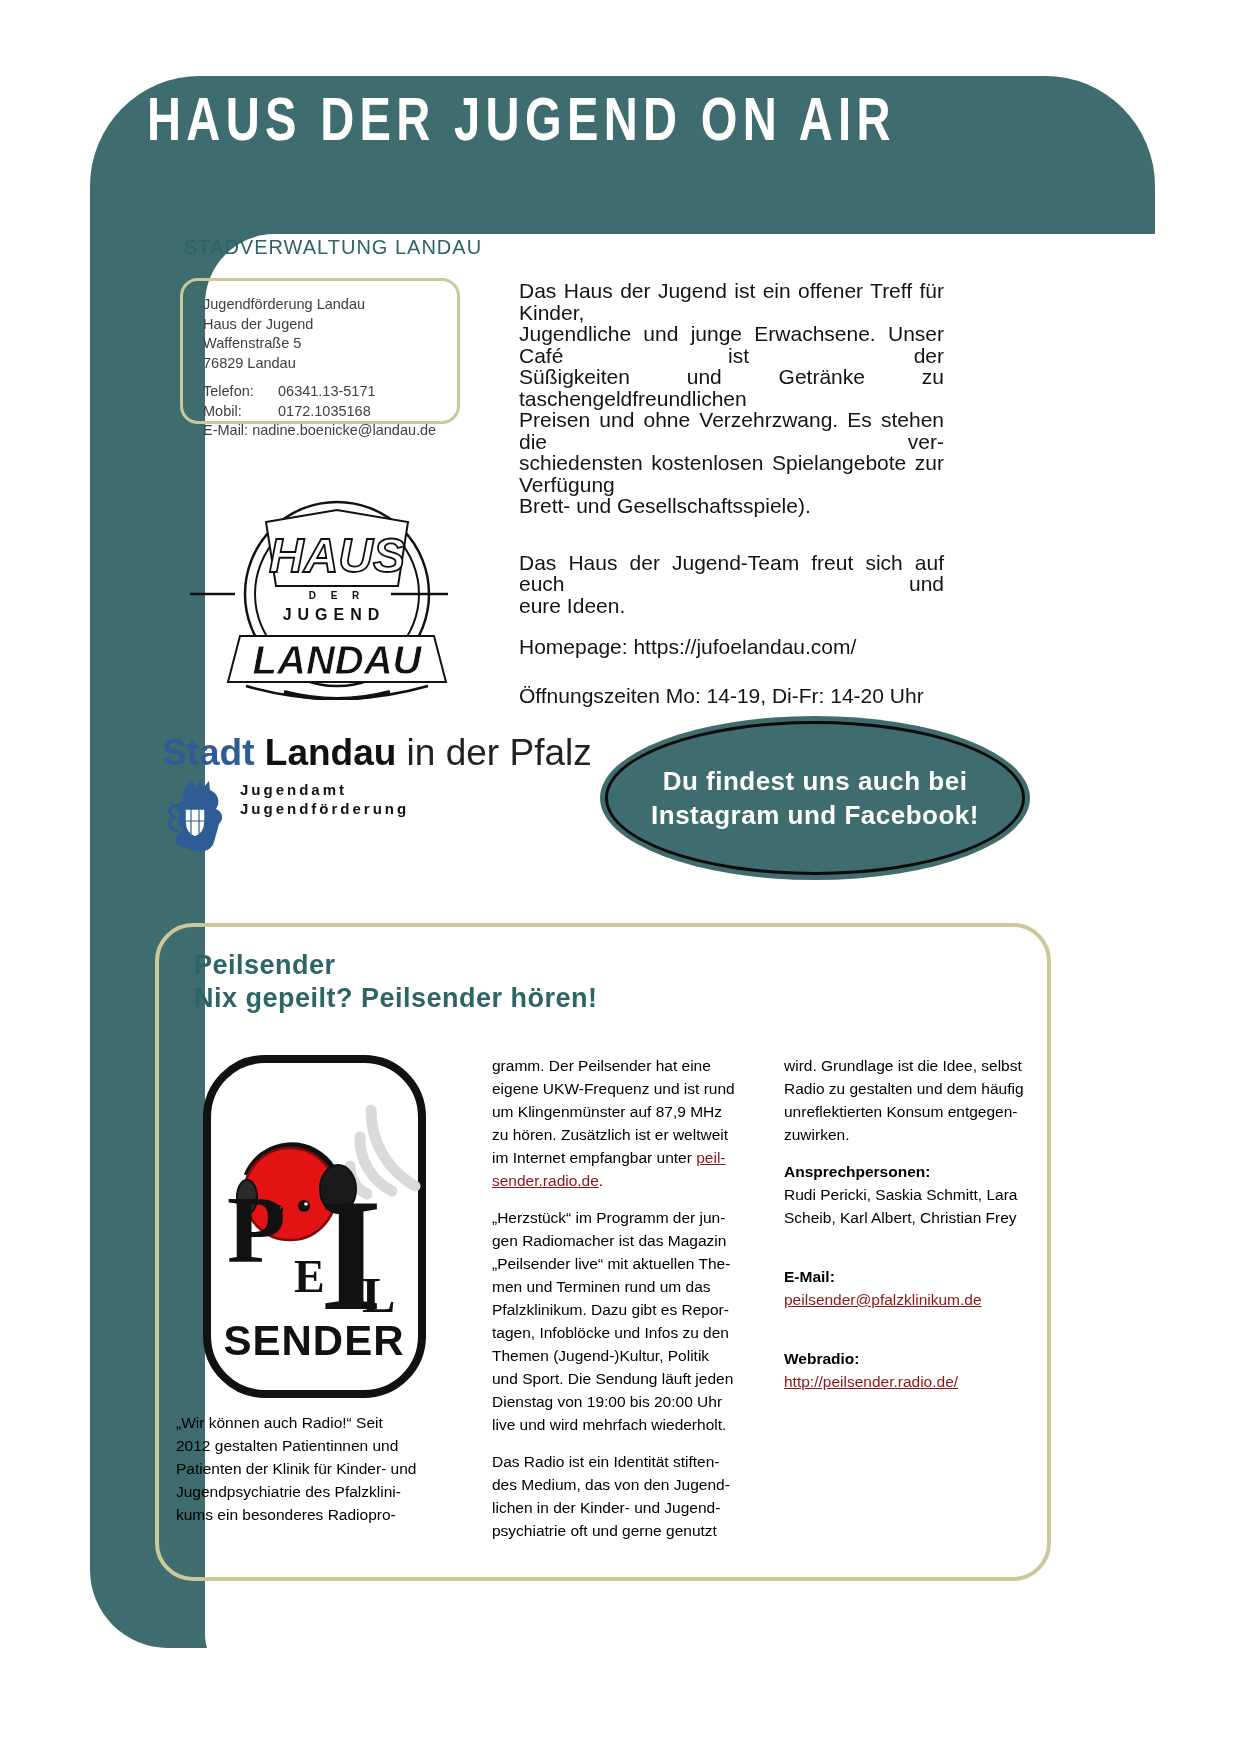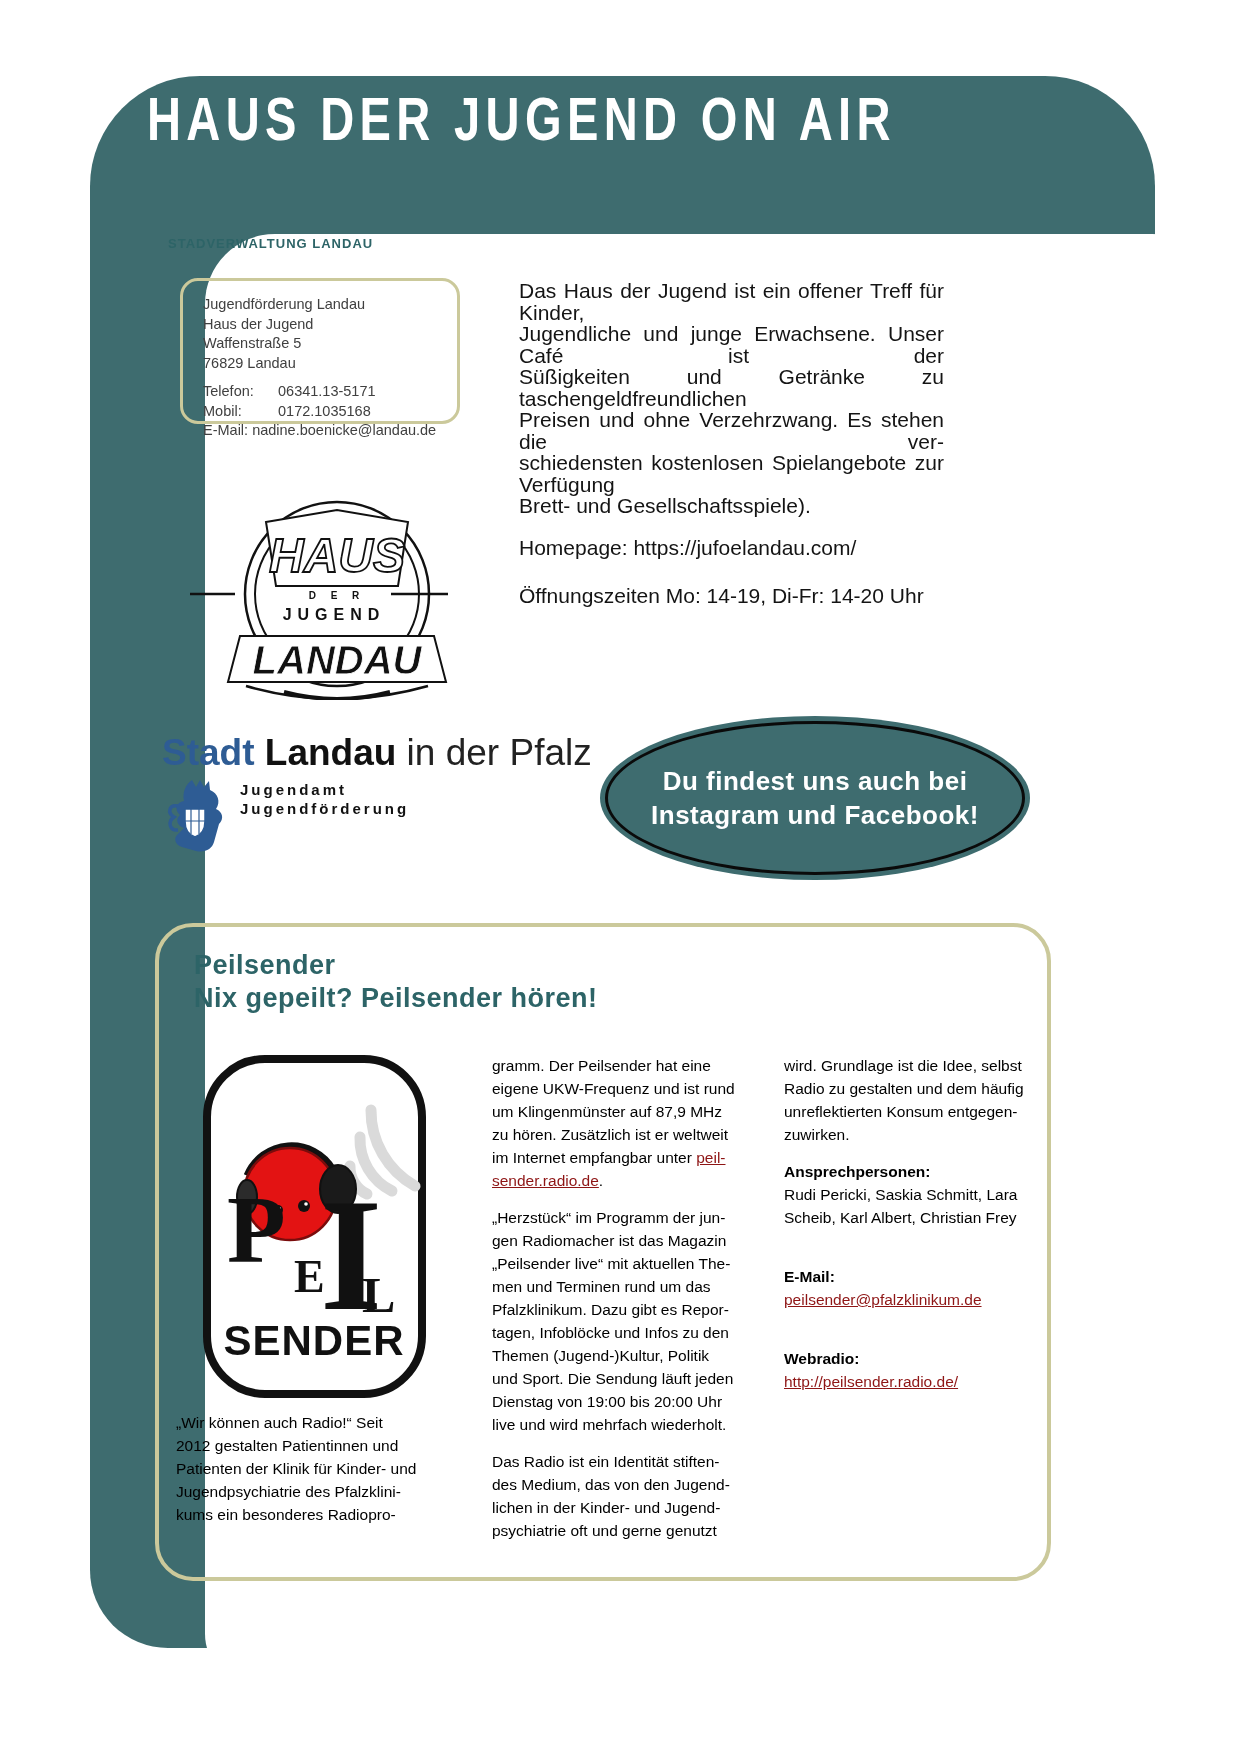--- a/index.html
+++ b/index.html
@@ -9,21 +9,21 @@
   
   .frame-outer{position:absolute;left:90px;top:76px;width:1065px;height:1572px;
                background:#3e6c6f;border-radius:110px 110px 78px 78px;}
   .frame-inner{position:absolute;left:115px;top:158px;width:1017px;height:1450px;
                background:#fff;border-radius:70px 70px 50px 50px;}
 
   .banner-title{position:absolute;left:147px;top:88px;font-size:62px;font-weight:700;
                 color:#ffffff;letter-spacing:7px;white-space:nowrap;
                 transform:scaleX(0.76);transform-origin:left center;line-height:1;}
 
-  .org-heading{position:absolute;left:168px;top:236px;font-size:13px;font-weight:700;
+  .org-heading{position:absolute;left:184px;top:236px;font-size:20px;font-weight:400;
                color:#2d6467;letter-spacing:1px;}
 
   .contact-box{position:absolute;left:180px;top:278px;width:244px;height:116px;
                border:3px solid #cbc99b;border-radius:18px;padding:14px 10px 10px 20px;
                font-size:14.5px;line-height:19.5px;color:#404040;}
   .contact-box .rows{margin-top:9px;}
   .c-label{display:inline-block;width:75px;}
 
   .intro-col{position:absolute;left:519px;top:280px;width:425px;font-size:21px;
              line-height:21.5px;color:#141414;}
@@ -91,20 +91,24 @@
   </div>
 
   <div class="intro-col">
     <div>
         <div class="jline">Das Haus der Jugend ist ein offener Treff für Kinder,</div>
         <div class="jline">Jugendliche und junge Erwachsene. Unser Café ist der</div>
         <div class="jline">Süßigkeiten und Getränke zu taschengeldfreundlichen</div>
         <div class="jline">Preisen und ohne Verzehrzwang. Es stehen die ver-</div>
         <div class="jline">schiedensten kostenlosen Spielangebote zur Verfügung</div>
         <div class="jline jl-last">Brett- und Gesellschaftsspiele).</div>
+      </div>
+    <div class="gap-team">
+        <div class="jline">Das Haus der Jugend-Team freut sich auf euch und</div>
+        <div class="jline jl-last">eure Ideen.</div>
       </div>
     <div class="gap-home">Homepage: https://jufoelandau.com/</div>
     <div class="gap-hours">Öffnungszeiten Mo: 14-19, Di-Fr: 14-20 Uhr</div>
   </div>
 
   <svg class="hdj-logo" viewBox="0 0 262 200" xmlns="http://www.w3.org/2000/svg">
     <circle cx="149" cy="94" r="92" fill="none" stroke="#111" stroke-width="2.5"></circle>
     <circle cx="149" cy="94" r="82" fill="none" stroke="#111" stroke-width="2"></circle>
     <line x1="2" y1="94" x2="47" y2="94" stroke="#111" stroke-width="2.5"></line>
     <line x1="203" y1="94" x2="260" y2="94" stroke="#111" stroke-width="2.5"></line>

